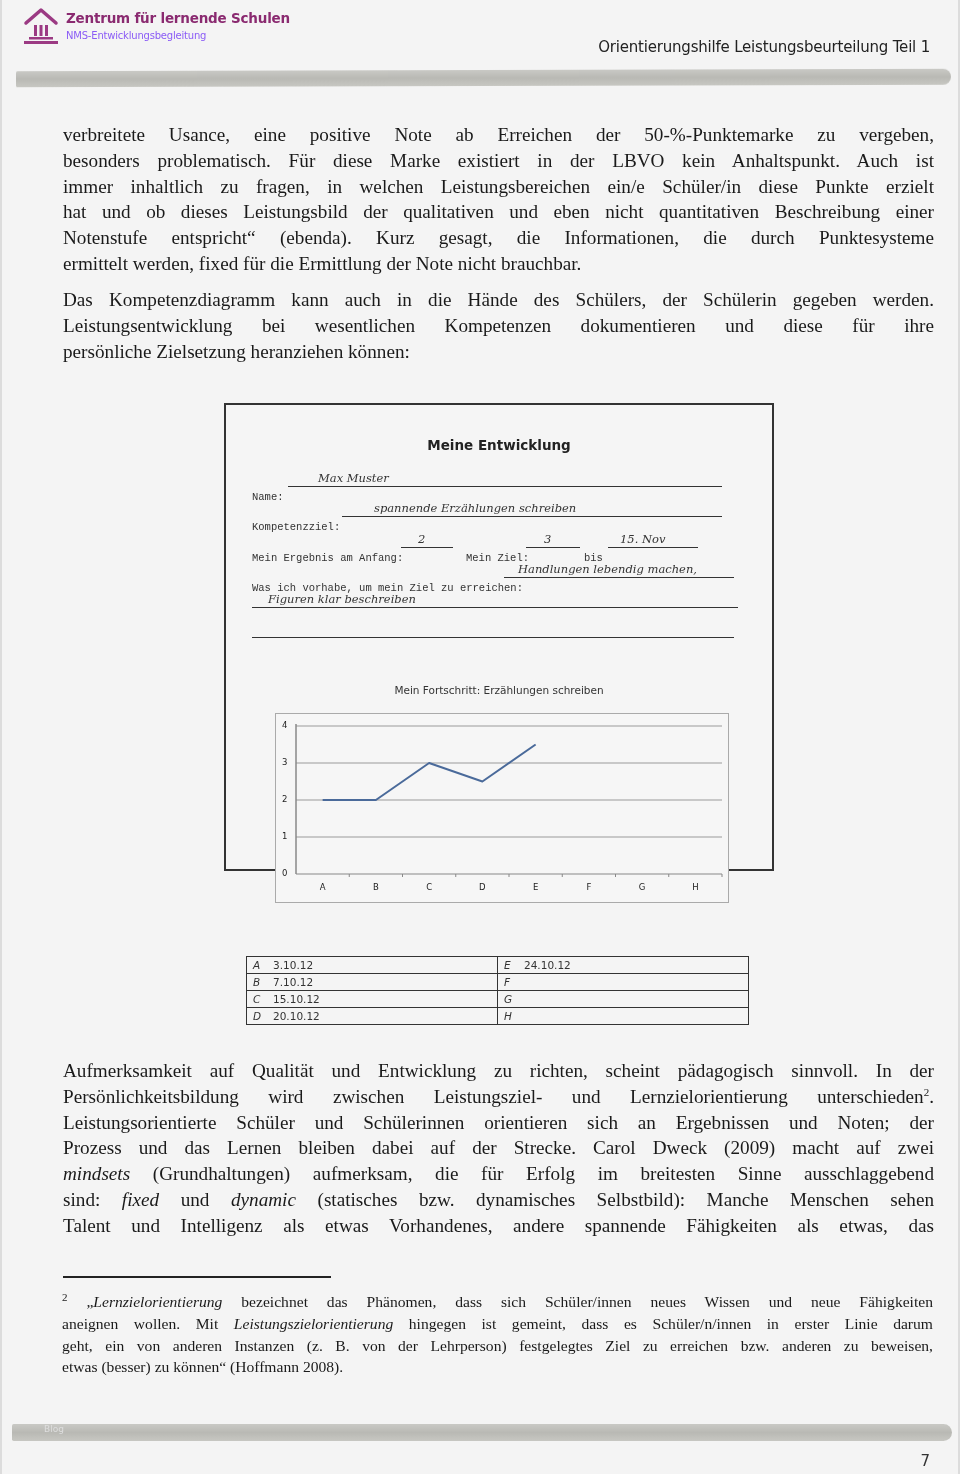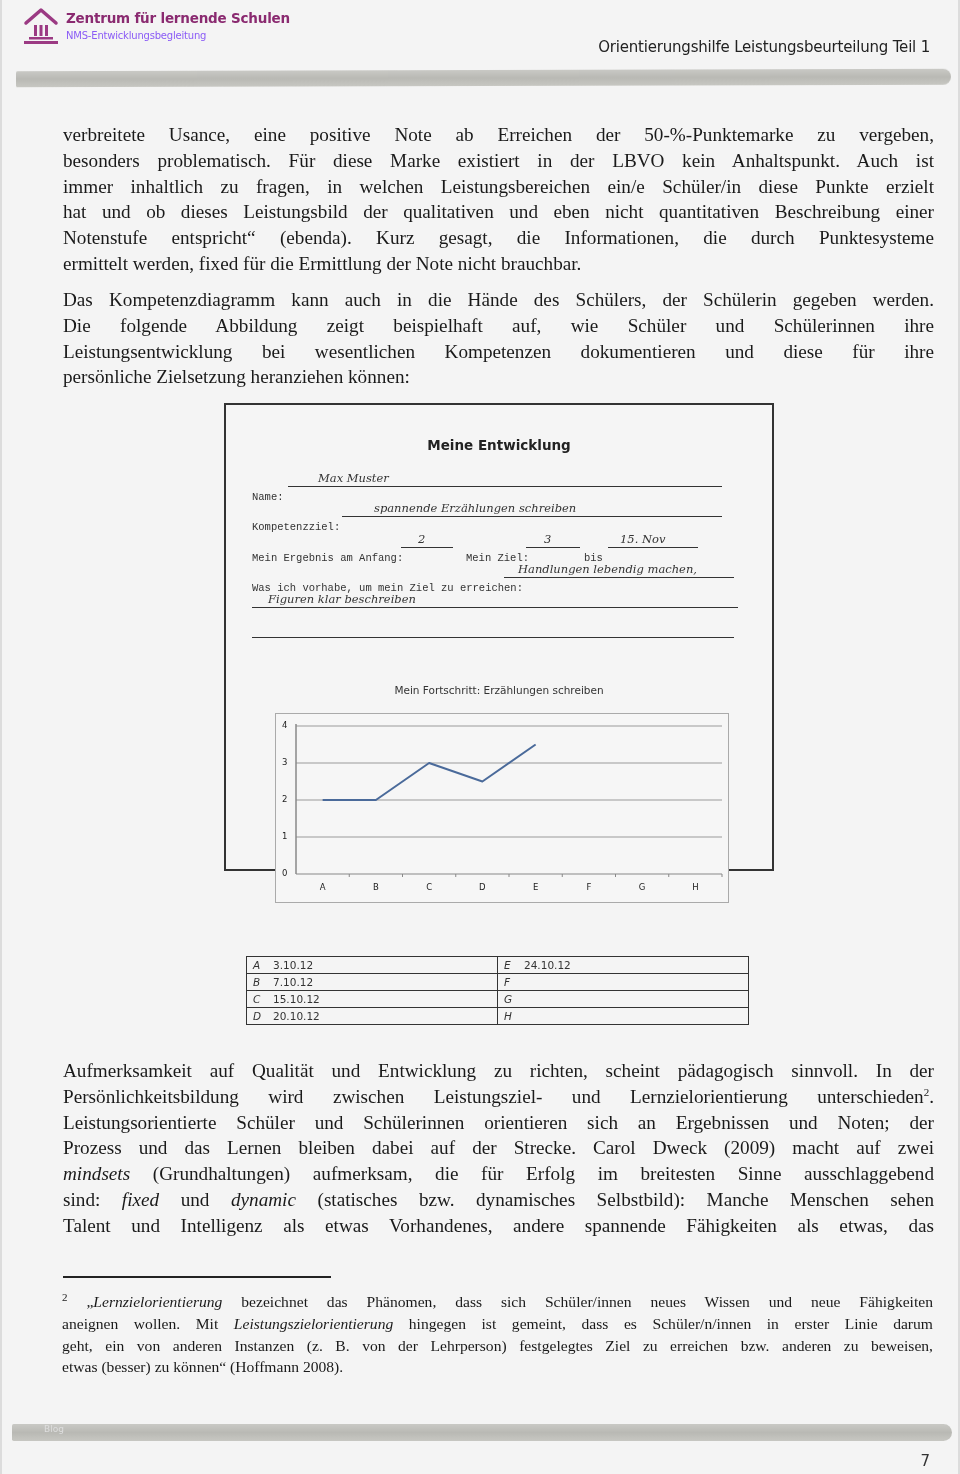--- a/index.html
+++ b/index.html
@@ -70,21 +70,20 @@
     <span class="ln">verbreitete Usance, eine positive Note ab Erreichen der 50-%-Punktemarke zu vergeben,</span>
     <span class="ln">besonders problematisch. Für diese Marke existiert in der LBVO kein Anhaltspunkt. Auch ist</span>
     <span class="ln">immer inhaltlich zu fragen, in welchen Leistungsbereichen ein/e Schüler/in diese Punkte erzielt</span>
     <span class="ln">hat und ob dieses Leistungsbild der qualitativen und eben nicht quantitativen Beschreibung einer</span>
     <span class="ln">Notenstufe entspricht“ (ebenda). Kurz gesagt, die Informationen, die durch Punktesysteme</span>
     <span class="ln last">ermittelt werden, fixed für die Ermittlung der Note nicht brauchbar.</span>
   </div>
 
   <div class="para" style="top:287px;">
     <span class="ln">Das Kompetenzdiagramm kann auch in die Hände des Schülers, der Schülerin gegeben werden.</span>
-    <span class="ln">Die folgende Abbildung zeigt beispielhaft auf, wie Schüler und Schülerinnen ihre</span>
     <span class="ln">Leistungsentwicklung bei wesentlichen Kompetenzen dokumentieren und diese für ihre</span>
     <span class="ln last">persönliche Zielsetzung heranziehen können:</span>
   </div>
 
   <div class="figure">
     <div class="fig-title">Meine Entwicklung</div>
 
     <div class="form-label" style="left:26px; top:68px;">Name:</div>
     <div class="form-line" style="left:62px; top:81px; width:434px;"></div>
     <div class="hand" style="left:92px; top:66px;">Max Muster</div>

